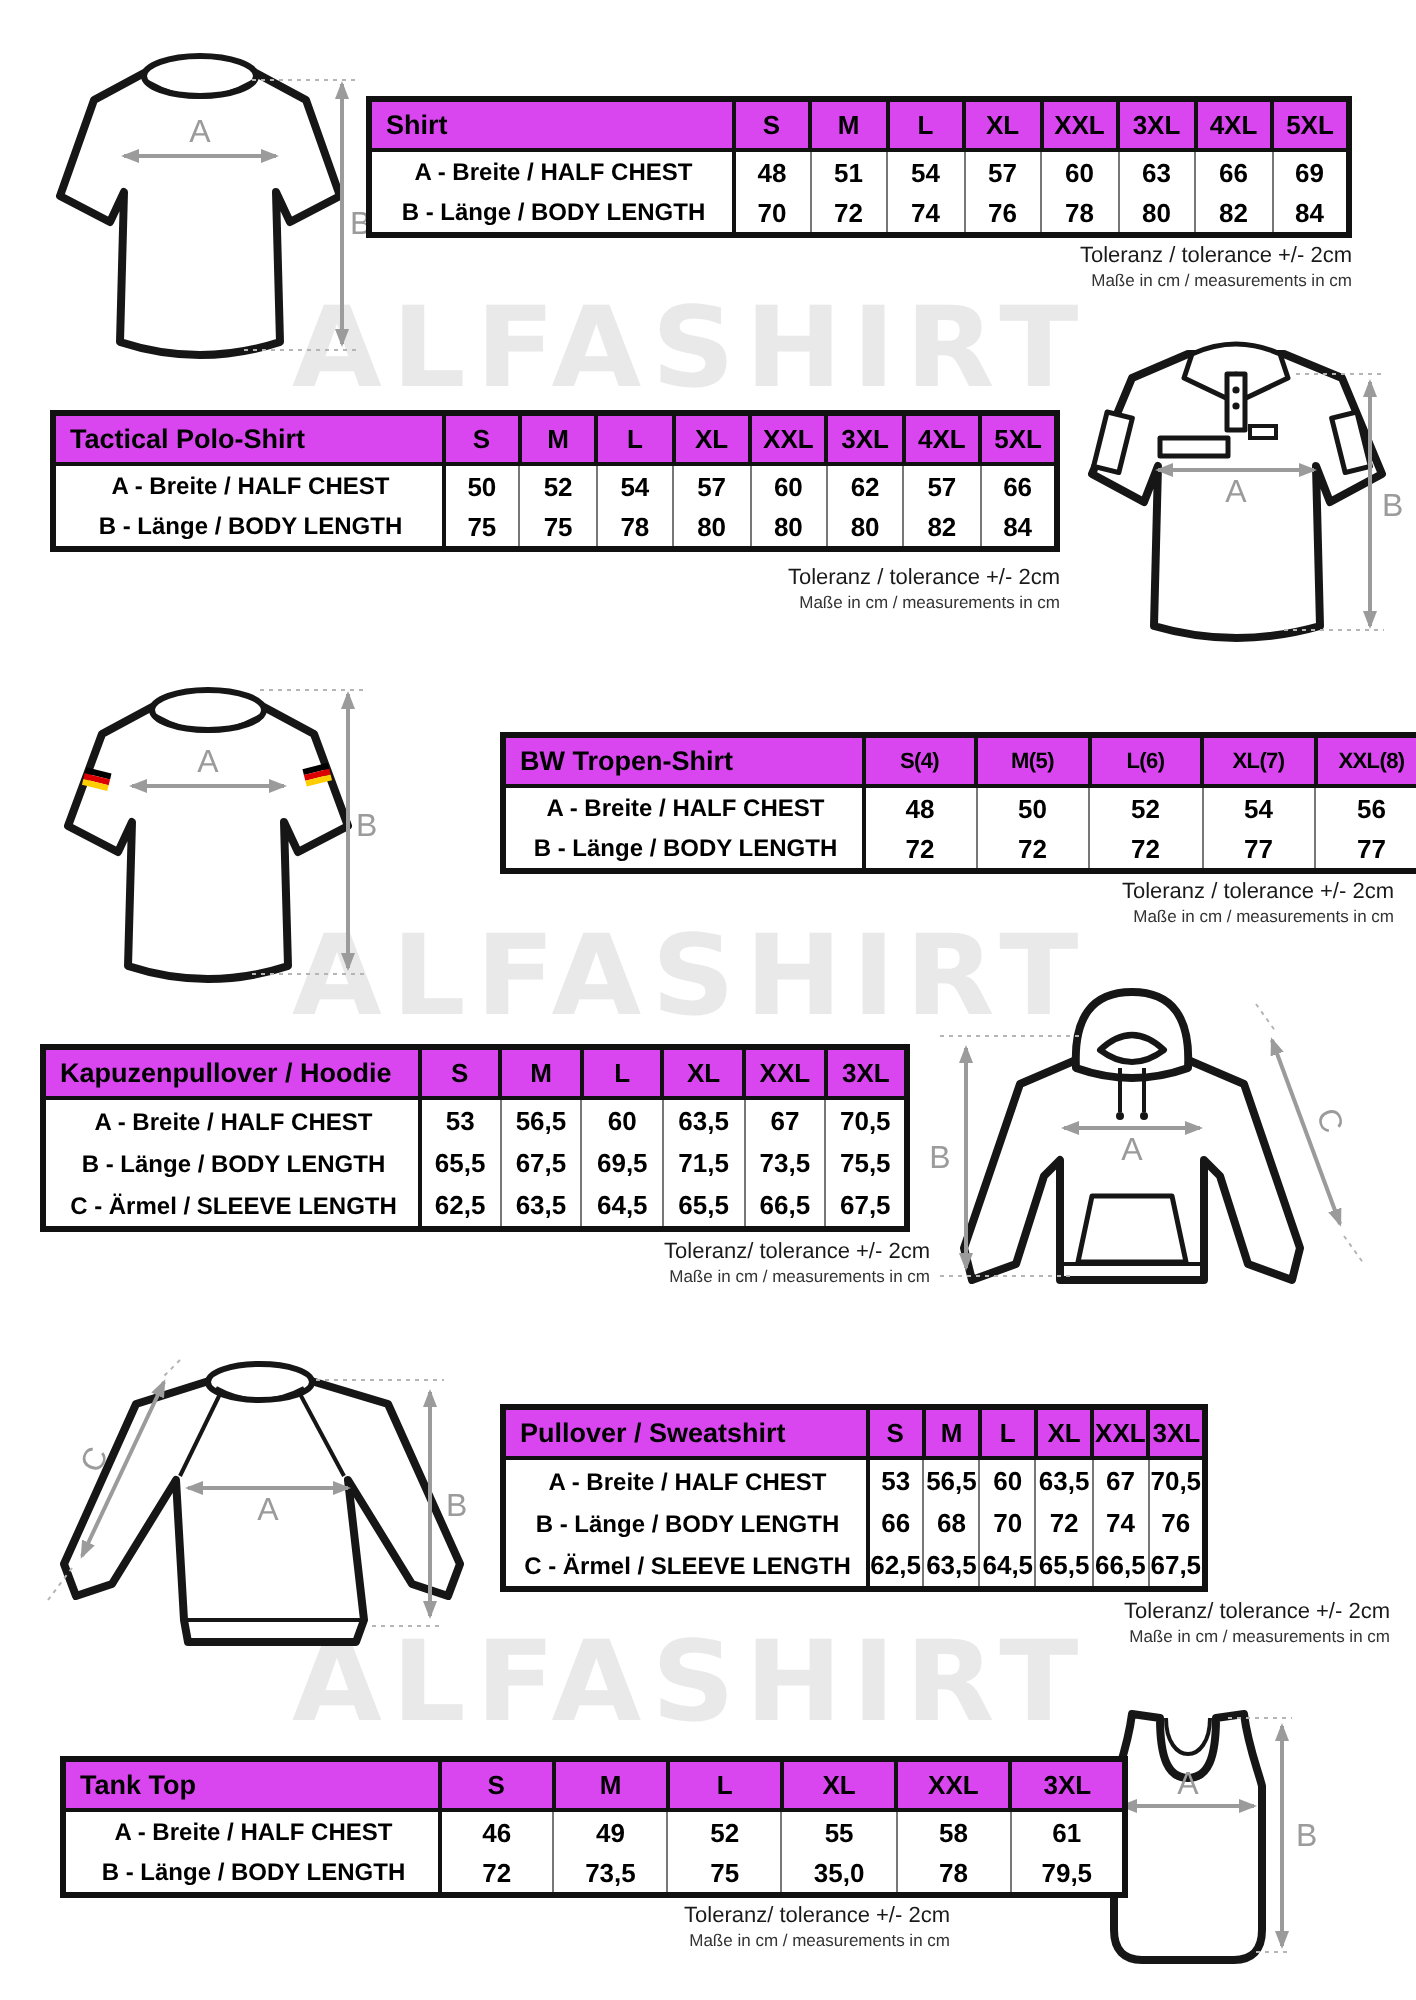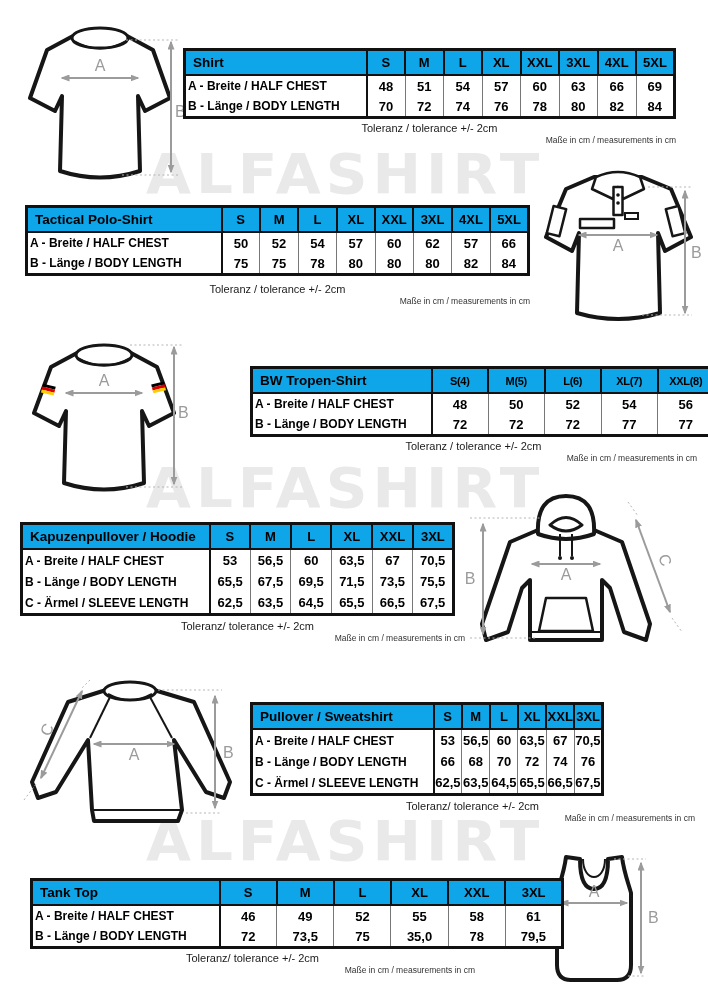--- a/index.html
+++ b/index.html
@@ -11,31 +11,31 @@
   .watermark{position:absolute;left:146px;width:436px;z-index:0;
     font-family:"DejaVu Sans",sans-serif;font-weight:700;font-size:58px;
     line-height:50px;letter-spacing:5px;color:#e9e9e9;transform:scaleY(.96);
     transform-origin:left top;white-space:nowrap;}
   .wm1{top:150px}.wm2{top:464px}.wm3{top:817px}
 
   
   table.size-table{position:absolute;z-index:2;border-collapse:collapse;
     table-layout:fixed;background:#fff;border:3px solid #111;}
   .size-table th,.size-table td{font-weight:bold;padding:0;white-space:nowrap;overflow:hidden;}
-  .size-table thead th{background:#0ea5e9;border-bottom:2.5px solid #111;height:23px;font-size:13px;}
+  .size-table thead th{background:#d946ef;border-bottom:2.5px solid #111;height:23px;font-size:13px;}
   .size-table th.title{text-align:left;padding-left:7px;font-size:13.5px;}
   .size-table th.size{border-left:2px solid #111;text-align:center;}
-  .size-table td.rowlabel{text-align:left;padding-left:2px;font-size:12px;height:20px;}
+  .size-table td.rowlabel{text-align:center;padding-left:2px;font-size:12px;height:20px;}
   .size-table td.val{text-align:center;font-size:13px;border-left:1.5px solid #777;}
   .size-table tbody tr td:nth-child(2){border-left:2.5px solid #111;}
   .size-table.tall td.rowlabel{height:21px;}
   .size-table.compact th.size{font-size:11px;letter-spacing:-0.3px;}
 
   .tolblock{position:absolute;z-index:2;text-align:center;}
-  .tol1{font-size:11px;color:#1a1a1a;}
+  .tol1{font-size:11px;color:#1a1a1a;text-align:right;}
   .tol2{font-size:8.5px;color:#333;margin-top:1px;text-align:right;}
 
   
   svg.draw{position:absolute;z-index:1;}
   .outline{fill:#fff;stroke:#161616;stroke-width:4;stroke-linejoin:round;}
   .outline3{fill:#fff;stroke:#161616;stroke-width:3;stroke-linejoin:round;}
   .thin{fill:none;stroke:#161616;stroke-width:2;}
   .det{fill:#fff;stroke:#161616;stroke-width:2.5;stroke-linejoin:round;}
   .arrow{stroke:#9b9b9b;stroke-width:2;fill:none;}
   .guide{stroke:#b5b5b5;stroke-width:1;stroke-dasharray:2 2.5;fill:none;}

